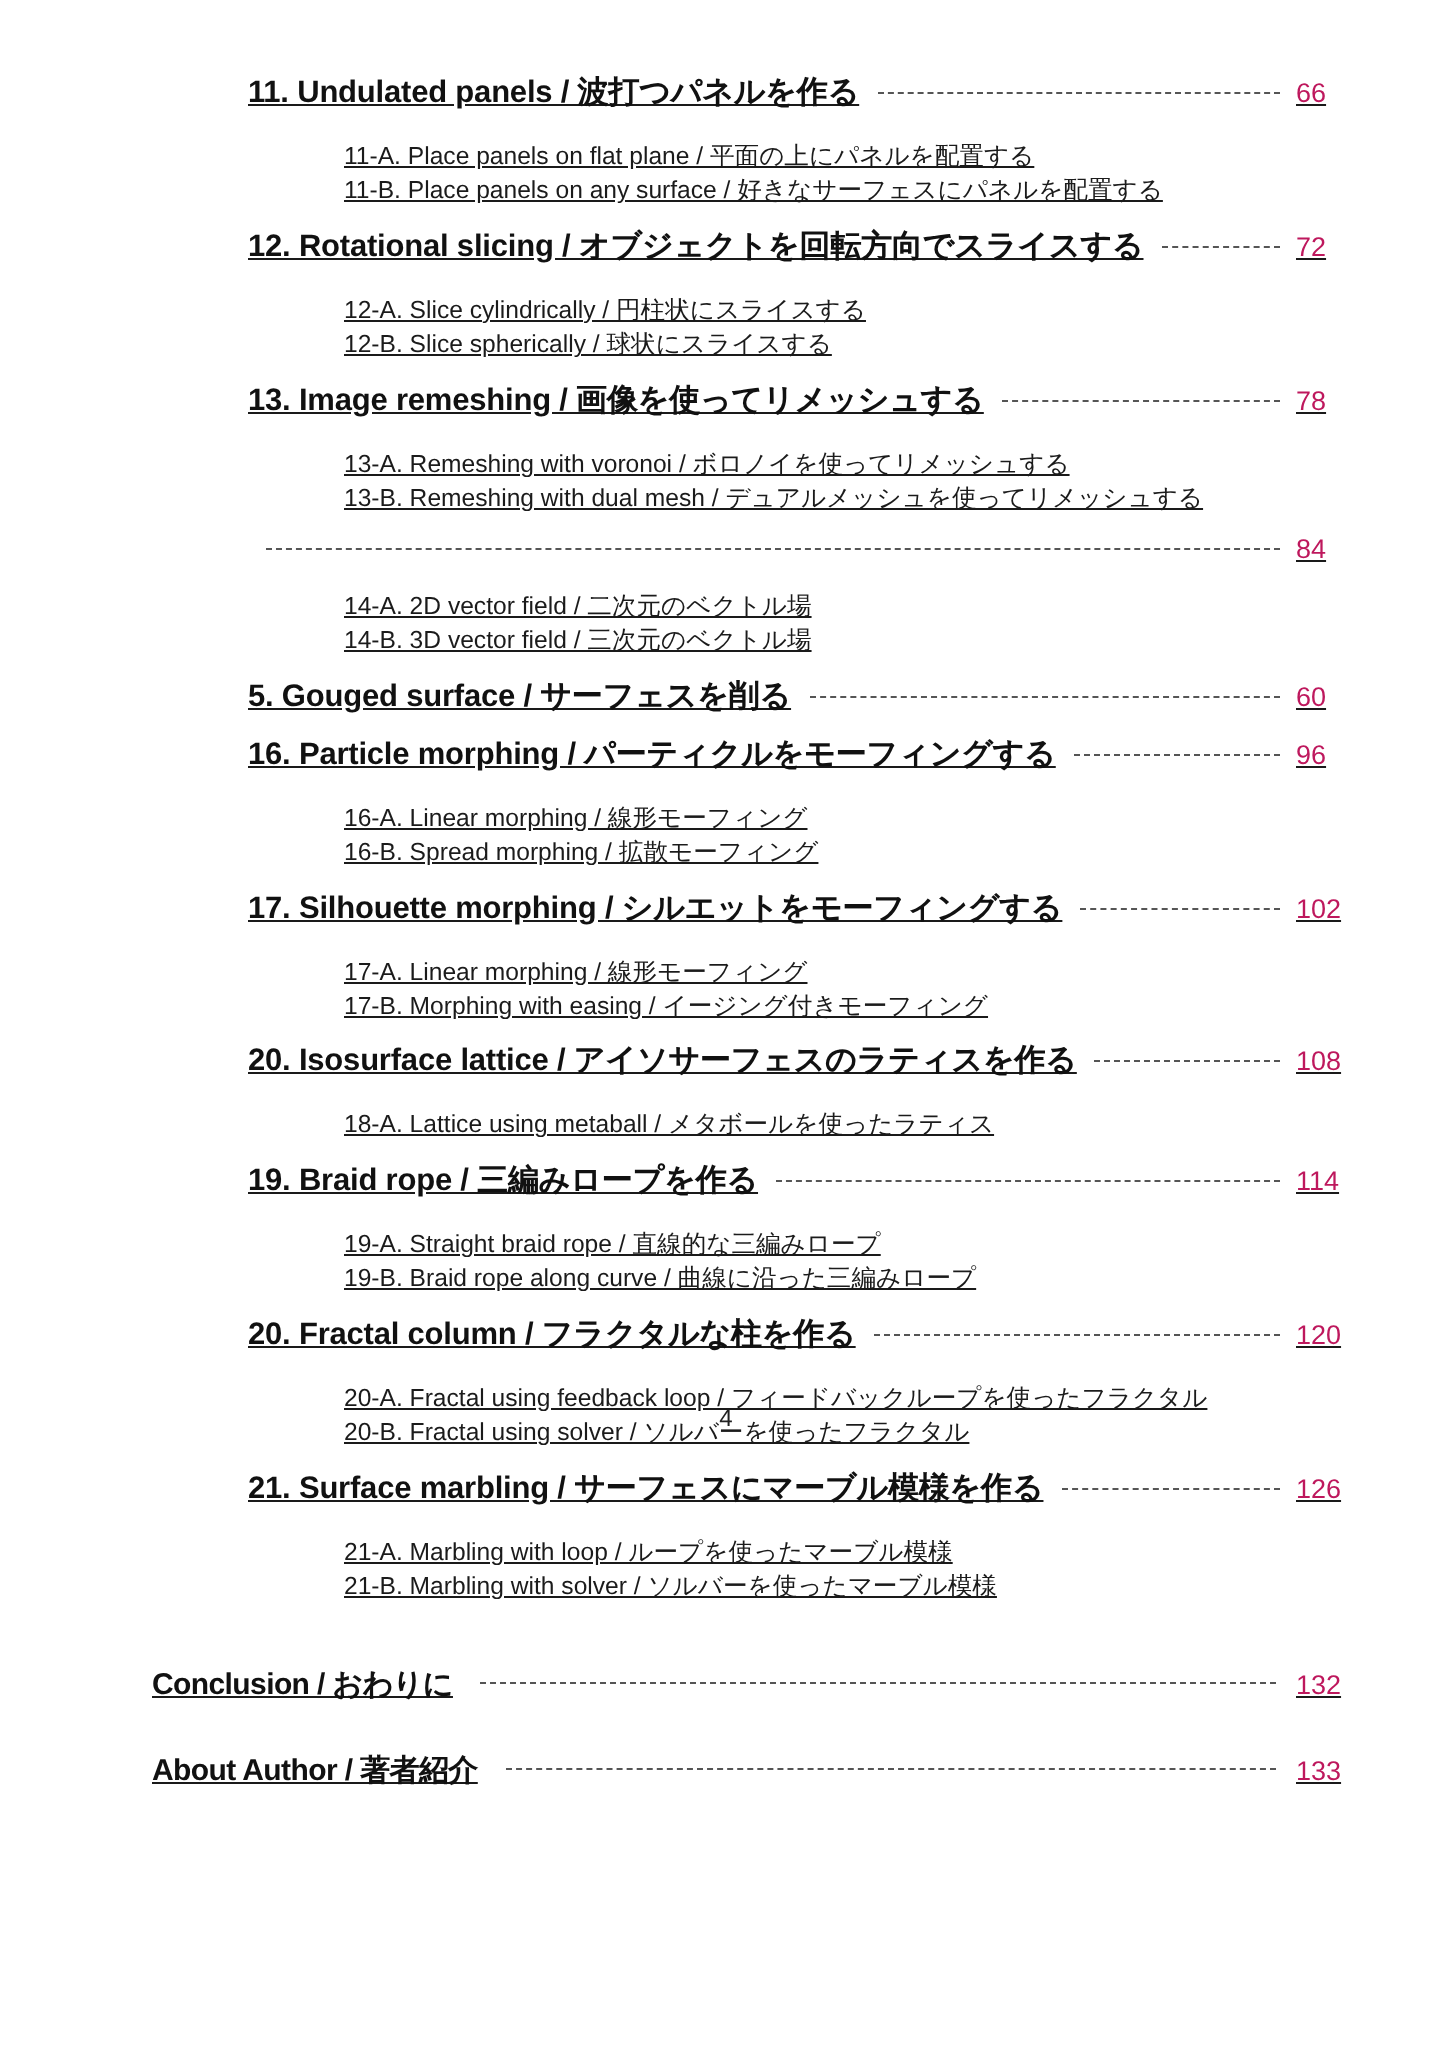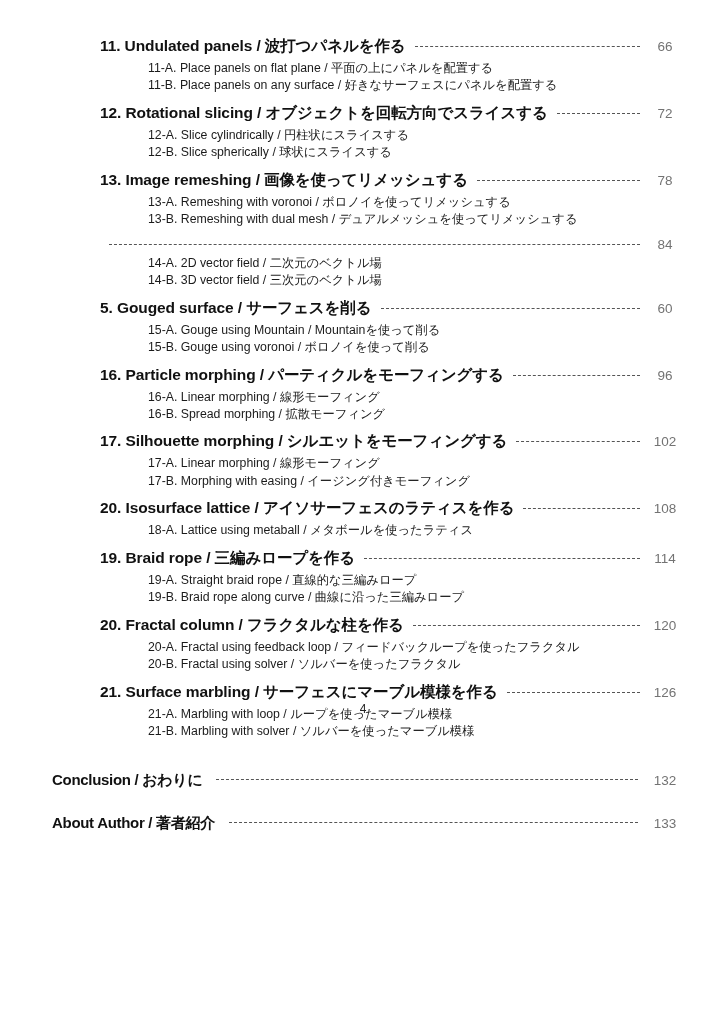--- a/index.html
+++ b/index.html
@@ -12,22 +12,23 @@
     height: 1024px;
     font-family: "Liberation Sans", "DejaVu Sans", sans-serif;
     color: #1a1a1a;
     position: relative;
     overflow: hidden;
   }
   .page {
     box-sizing: border-box;
     width: 726px;
     height: 768px;
-    padding: 36px 44px 0 44px;
+    padding: 36px 44px 0 68px;
     position: relative;
+    text-decoration: underline;
   }
 
   
   .toc {
     margin: 0;
     padding: 0;
   }
   .entry {
     margin-bottom: 8px;
   }
@@ -48,28 +49,28 @@
     margin: 0 8px 0 9px;
     position: relative;
     height: 1px;
     top: -4px;
     border-bottom: 1.4px dashed #555;
     min-width: 14px;
   }
   .page-num {
     font-size: 13.5px;
     font-weight: normal;
-    color: #737373;
+    color: #be185d;
     width: 34px;
-    text-align: center;
+    text-align: left;
     white-space: nowrap;
   }
   .subs {
     padding-left: 104px;
-    margin-top: 3px;
+    margin-top: 13px;
   }
   .sub {
     font-size: 12.3px;
     line-height: 1.42;
     color: #1b1b1b;
     white-space: nowrap;
   }
 
   
   .backmatter {
@@ -160,24 +161,20 @@
         <div class="sub">14-B. 3D vector field / 三次元のベクトル場</div>
       </div>
     </div>
 
     <div class="entry">
       <div class="entry-main">
         <span class="entry-title">5. Gouged surface / サーフェスを削る</span>
         <span class="leader"></span>
         <span class="page-num">60</span>
       </div>
-      <div class="subs">
-        <div class="sub">15-A. Gouge using Mountain / Mountainを使って削る</div>
-        <div class="sub">15-B. Gouge using voronoi / ボロノイを使って削る</div>
-      </div>
     </div>
 
     <div class="entry">
       <div class="entry-main">
         <span class="entry-title">16. Particle morphing / パーティクルをモーフィングする</span>
         <span class="leader"></span>
         <span class="page-num">96</span>
       </div>
       <div class="subs">
         <div class="sub">16-A. Linear morphing / 線形モーフィング</div>

